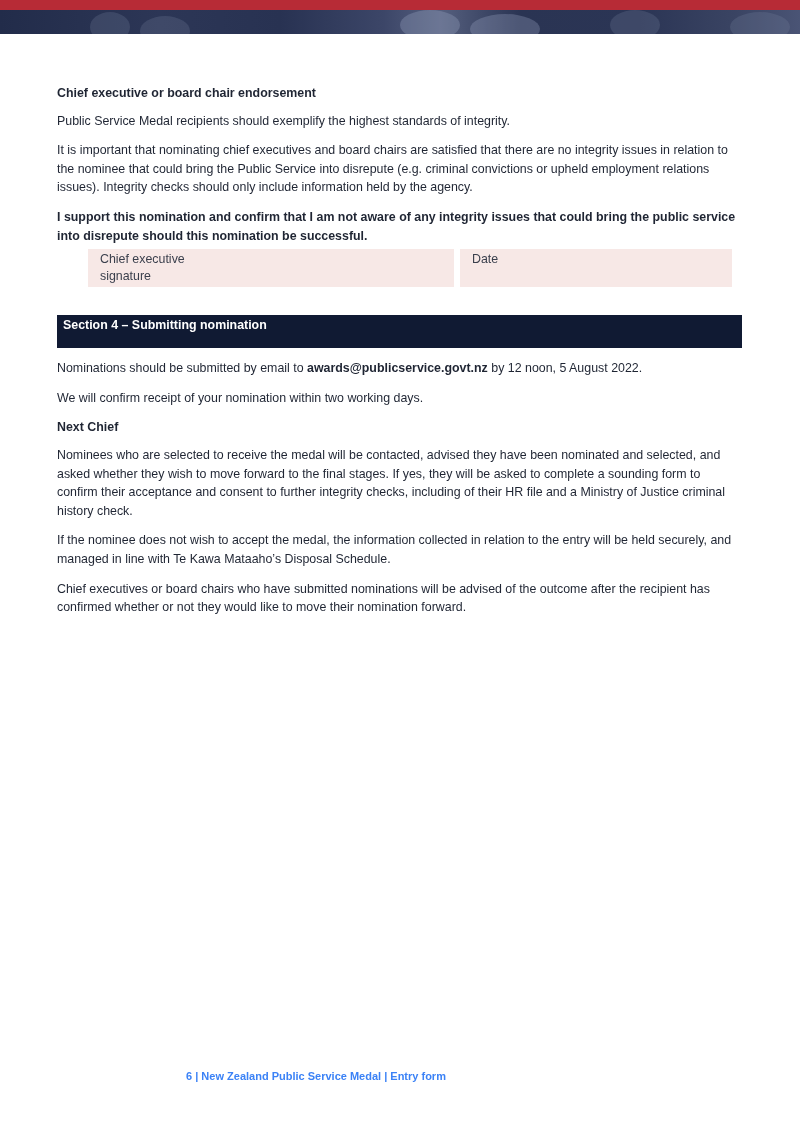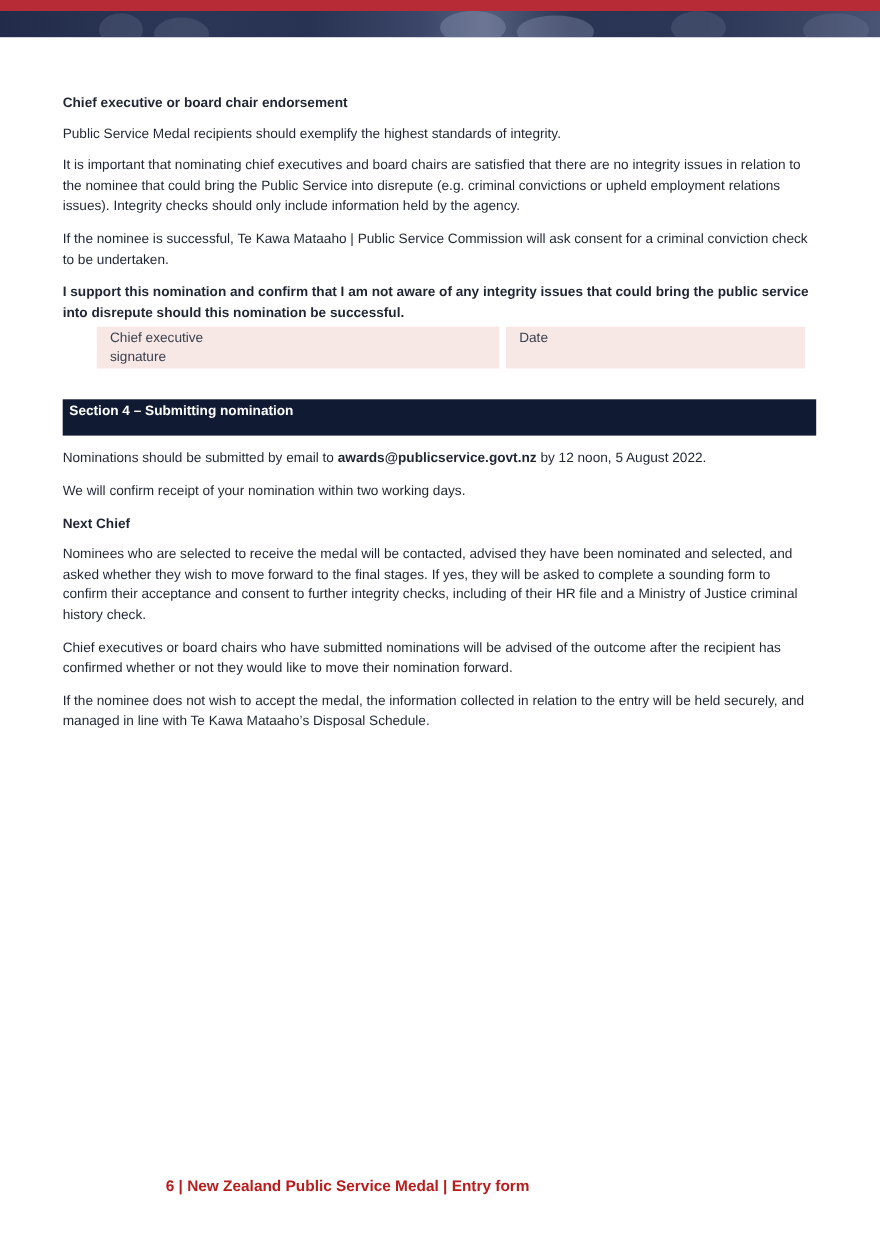--- a/index.html
+++ b/index.html
@@ -43,21 +43,21 @@
     .sig-box.right { width: 272px; }
     .sig-label { width: 110px; display: block; }
     .section-bar {
       background: #101a33; color: #ffffff; font-weight: bold;
       height: 33px; line-height: 21px; padding-left: 6px; width: 685px;
       font-size: 12.4px; margin-bottom: 11px;
     }
     .email { font-weight: bold; }
     .footer {
       position: absolute; left: 0; top: 1070px; width: 632px; text-align: center;
-      font-size: 14px; font-weight: bold; color: #b91c1c;
+      font-size: 11px; font-weight: bold; color: #3b82f6;
     }
   </style>
 </head>
 <body>
 
 <div class="header-band">
   <div class="header-red"></div>
   <div class="header-image">
     <div class="blob" style="left:90px;top:2px;width:40px;height:30px;"></div>
     <div class="blob" style="left:140px;top:6px;width:50px;height:30px;"></div>
@@ -65,38 +65,37 @@
     <div class="blob" style="left:470px;top:4px;width:70px;height:30px;background:rgba(160,170,200,0.3);"></div>
     <div class="blob" style="left:610px;top:0px;width:50px;height:30px;"></div>
     <div class="blob" style="left:730px;top:2px;width:60px;height:30px;"></div>
   </div>
 </div>
 
 <div class="content">
   <div class="h-sub">Chief executive or board chair endorsement</div>
   <p>Public Service Medal recipients should exemplify the highest standards of integrity.</p>
   <p>It is important that nominating chief executives and board chairs are satisfied that there are no integrity issues in relation to the nominee that could bring the Public Service into disrepute (e.g. criminal convictions or upheld employment relations issues). Integrity checks should only include information held by the agency.</p>
-  <p>If the nominee is successful, Te Kawa Mataaho | Public Service Commission will ask consent for a criminal conviction check to be undertaken.</p>
   <p class="bold" style="margin-bottom:4px;">I support this nomination and confirm that I am not aware of any integrity issues that could bring the public service into disrepute should this nomination be successful.</p>
 
   <div class="sig-row">
     <div class="sig-box left">
       <span class="sig-label">Chief executive signature</span>
     </div>
     <div class="sig-box right">
       <span>Date</span>
     </div>
   </div>
 
   <div class="section-bar">Section 4 – Submitting nomination</div>
 
   <p>
     <span>Nominations should be submitted by email to </span><span class="email">awards@publicservice.govt.nz</span><span> by 12 noon, 5 August 2022.</span>
   </p>
   <p>We will confirm receipt of your nomination within two working days.</p>
 
   <div class="h-sub" style="margin-top:2px;">Next Chief</div>
   <p>Nominees who are selected to receive the medal will be contacted, advised they have been nominated and selected, and asked whether they wish to move forward to the final stages. If yes, they will be asked to complete a sounding form to confirm their acceptance and consent to further integrity checks, including of their HR file and a Ministry of Justice criminal history check.</p>
+  <p>If the nominee does not wish to accept the medal, the information collected in relation to the entry will be held securely, and managed in line with Te Kawa Mataaho’s Disposal Schedule.</p>
   <p>Chief executives or board chairs who have submitted nominations will be advised of the outcome after the recipient has confirmed whether or not they would like to move their nomination forward.</p>
-  <p>If the nominee does not wish to accept the medal, the information collected in relation to the entry will be held securely, and managed in line with Te Kawa Mataaho’s Disposal Schedule.</p>
 </div>
 
 <div class="footer">6 | New Zealand Public Service Medal | Entry form</div>
 
 </body></html>

